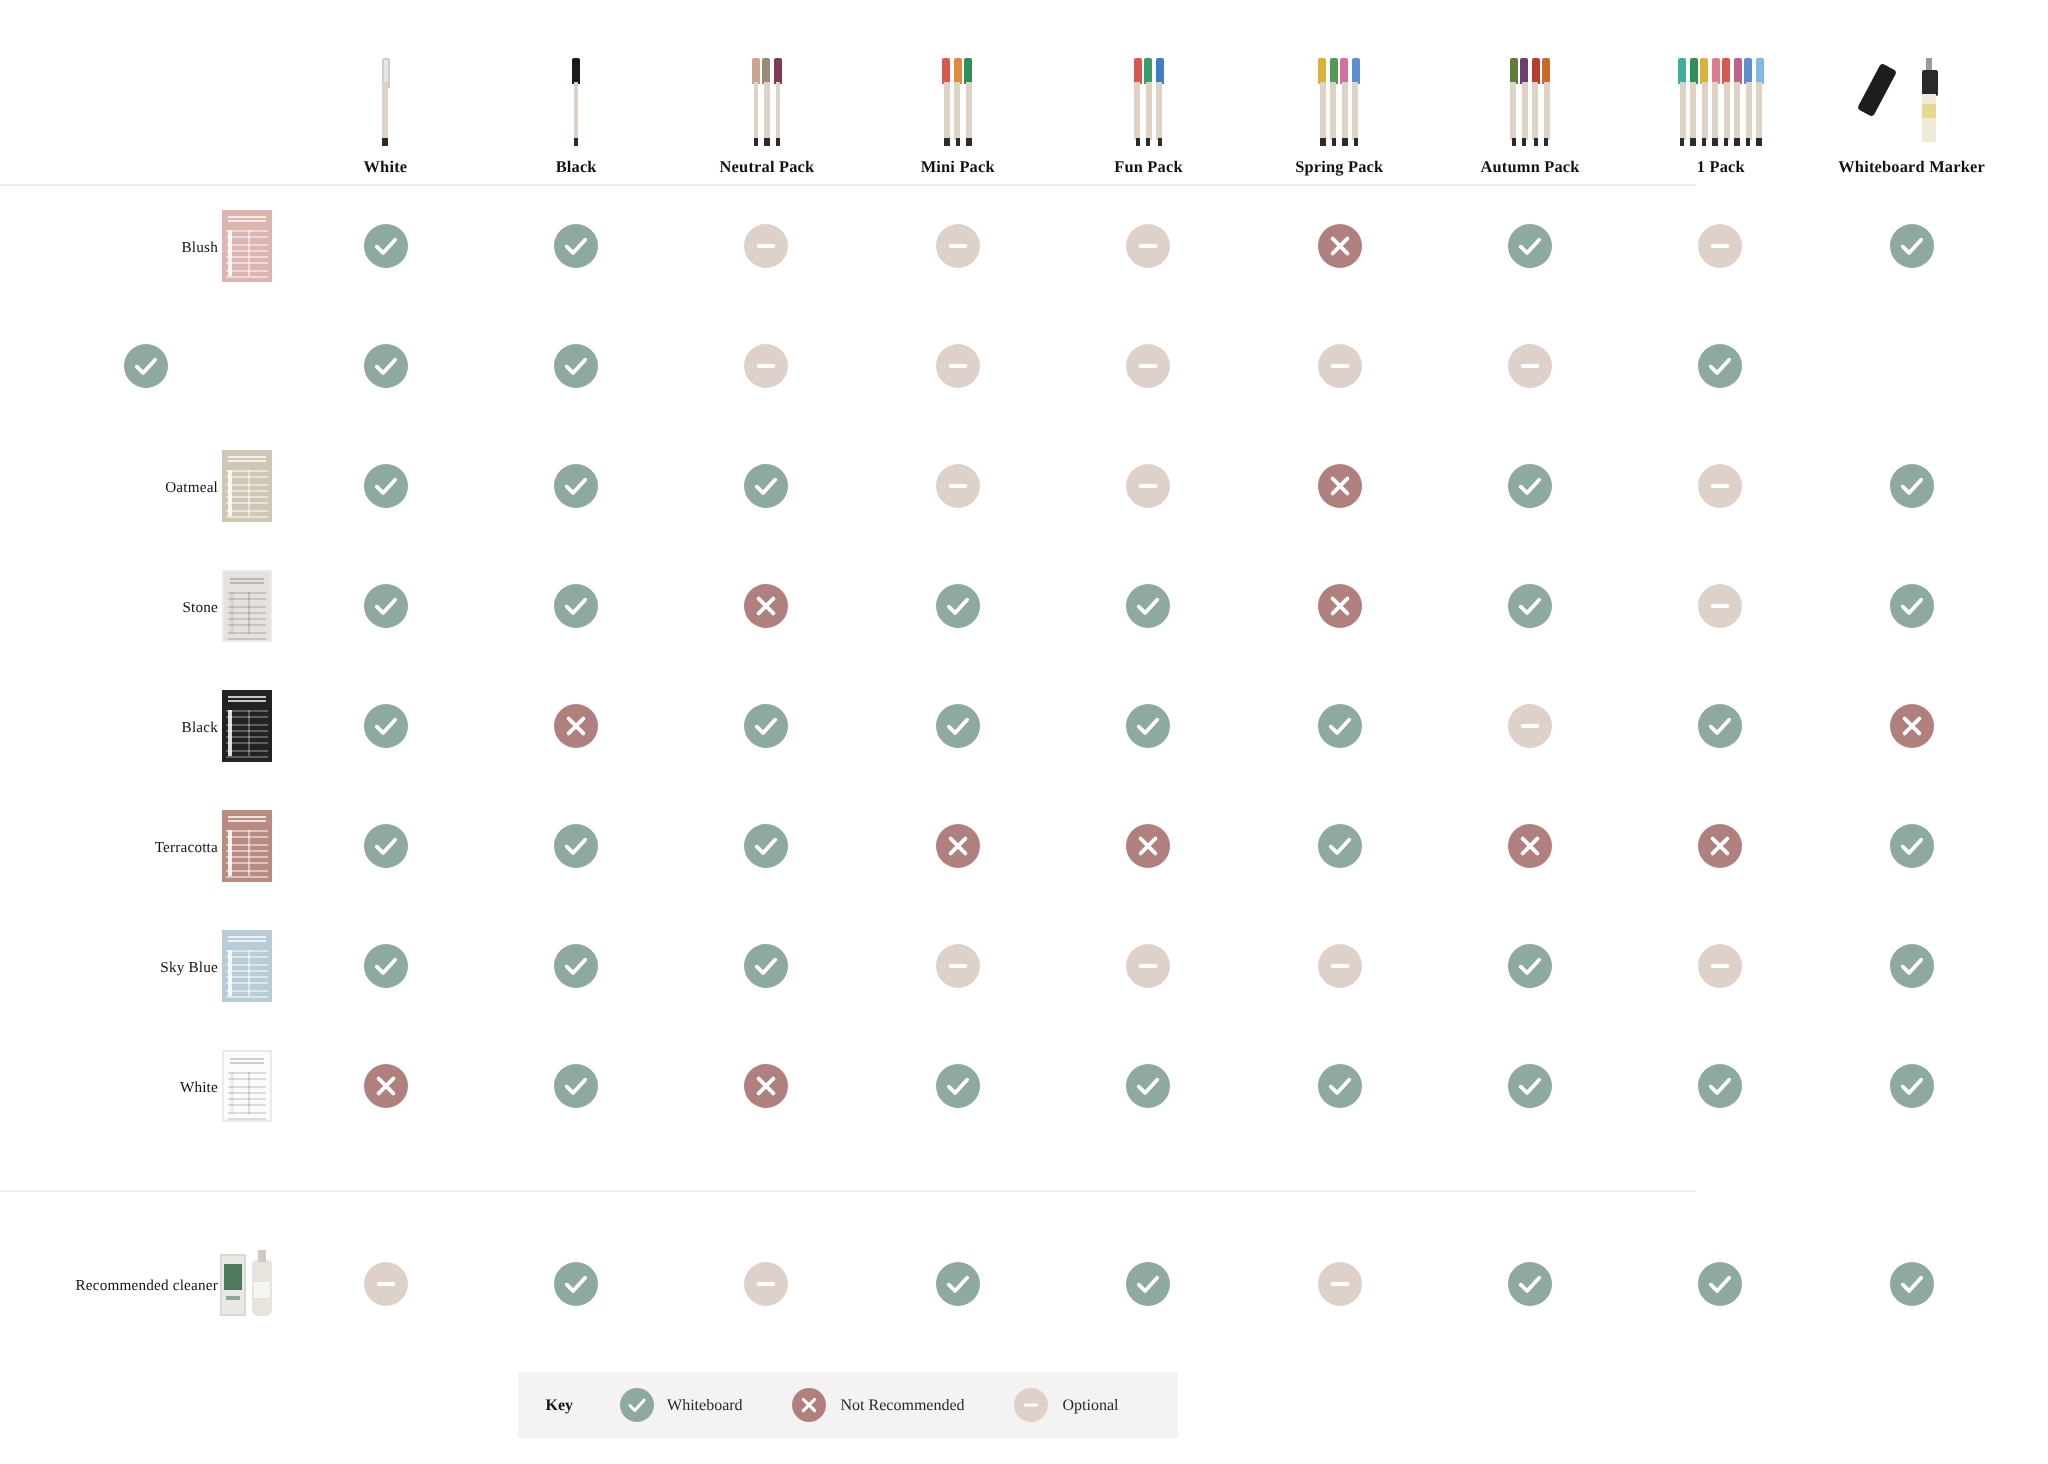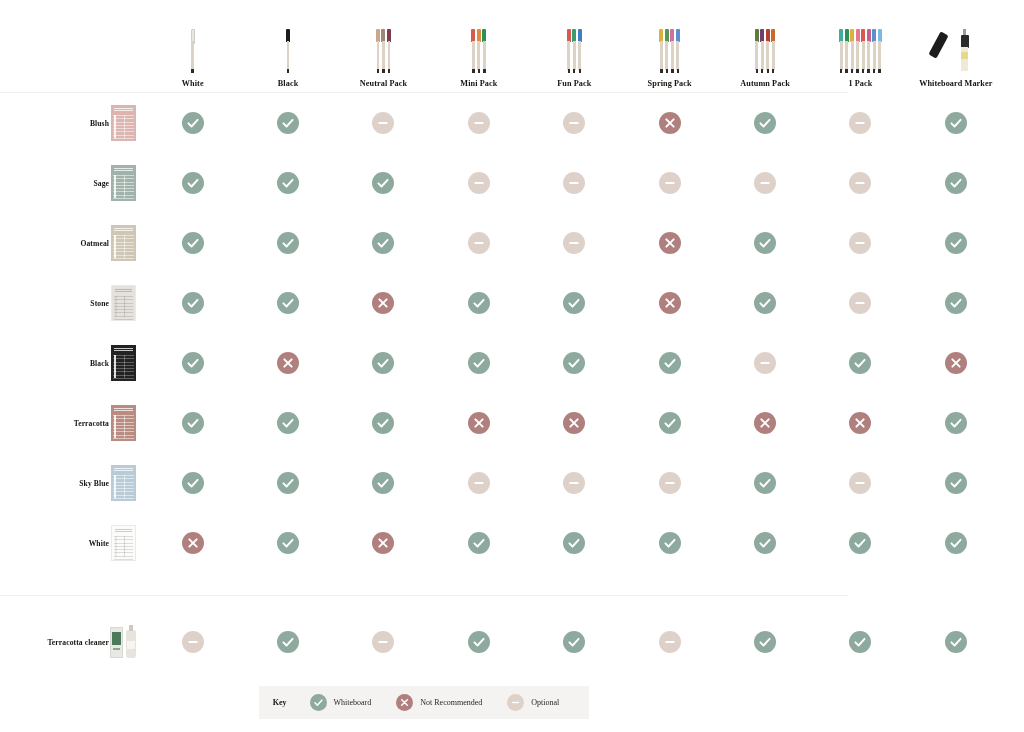--- a/index.html
+++ b/index.html
@@ -64,21 +64,21 @@
   .rowlabel {
     display: flex;
     align-items: center;
     justify-content: flex-end;
     height: 60px;
     padding-right: 8px;
     box-sizing: border-box;
   }
   .rowlabel-text {
     font-size: 7.6px;
-    font-weight: 700;
+    font-weight: 400;
     text-align: center;
     color: #15130f;
     letter-spacing: .1px;
     white-space: nowrap;
     margin-left: 12px;
   }
   .thumb-wrap {
     width: 28px;
     display: flex;
     align-items: center;
@@ -580,43 +580,20 @@
         </div>
         <div class="cell">
           <span class="badge yes">
             <svg viewBox="0 0 24 24" width="100%" height="100%">
               <path class="mark" d="M7 12.4 L10.4 15.8 L17 8.6"></path>
             </svg>
           </span>
         </div>
       </div>
       <div class="row body-row">
-        <div class="rowlabel">
-          <span class="rowlabel-text">Sage</span>
-          <span class="thumb-wrap">
-            <div class="pad" style="background: rgb(159, 179, 171);">
-              <div class="pad-head">
-                <i></i>
-                <i></i>
-              </div>
-              <div class="pad-lines">
-                <i></i>
-                <i></i>
-                <i></i>
-                <i></i>
-                <i></i>
-                <i></i>
-                <i></i>
-                <i></i>
-              </div>
-              <div class="pad-div"></div>
-              <div class="pad-spine"></div>
-            </div>
-          </span>
-        </div>
         <div class="cell">
           <span class="badge yes">
             <svg viewBox="0 0 24 24" width="100%" height="100%">
               <path class="mark" d="M7 12.4 L10.4 15.8 L17 8.6"></path>
             </svg>
           </span>
         </div>
         <div class="cell">
           <span class="badge yes">
             <svg viewBox="0 0 24 24" width="100%" height="100%">
@@ -1203,21 +1180,21 @@
         </div>
       </div>
     </div>
 
   <div class="gap-top"></div>
   <div class="section-sep"></div>
   <div class="gap-bottom"></div>
   <div>
       <div class="row body-row">
         <div class="rowlabel">
-          <span class="rowlabel-text">Terracotta cleaner</span>
+          <span class="rowlabel-text">Recommended cleaner</span>
           <span class="thumb-wrap">
             <div class="cleaner">
               <div class="box">
                 <div class="band"></div>
                 <div class="band2"></div>
               </div>
               <div class="bottle">
                 <div class="neck"></div>
                 <div class="lbl"></div>
               </div>

